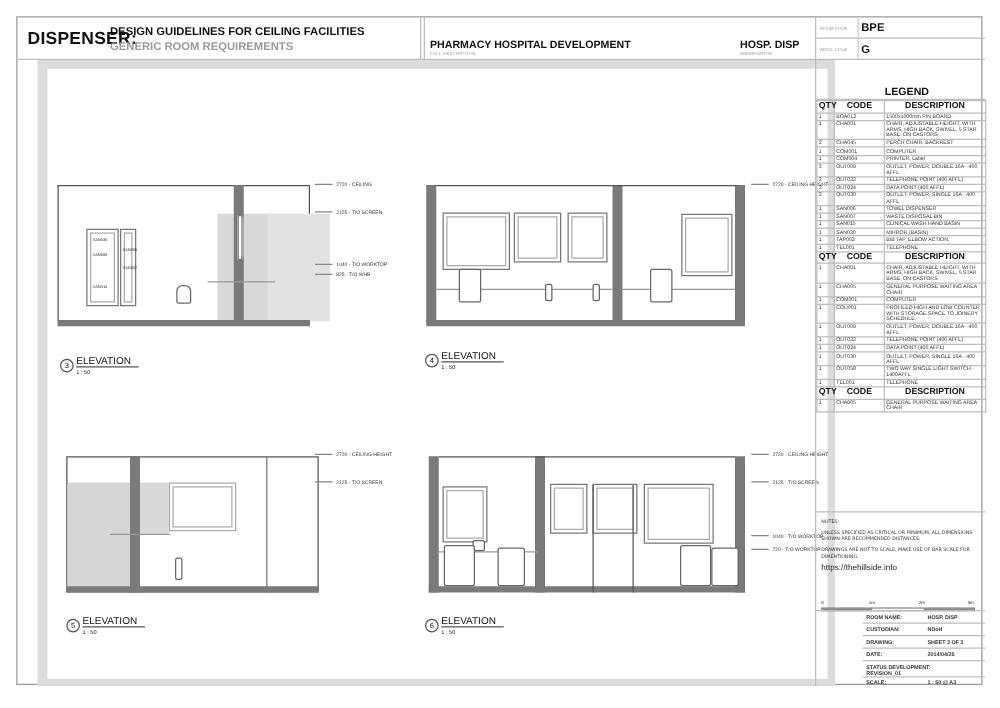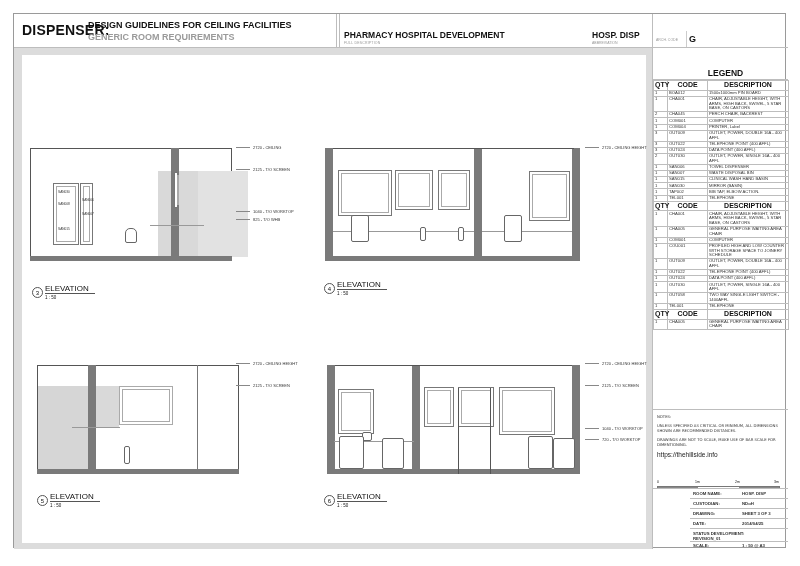--- a/index.html
+++ b/index.html
@@ -14,21 +14,21 @@
   .hdr .t1 { position: absolute; left: 74px; top: 6px; font-size: 9px; font-weight: bold; }
   .hdr .t2 { position: absolute; left: 74px; top: 18px; font-size: 9px; font-weight: bold; color: #9a9a9a; }
   .hdr .div { position: absolute; left: 322px; top: 0; width: 1px; height: 34px; background: #bdbdbd; }
   .hdr .div2 { position: absolute; left: 325px; top: 0; width: 1px; height: 34px; background: #bdbdbd; }
   .hdr .full { position: absolute; left: 330px; top: 16px; font-size: 8.5px; font-weight: bold; }
   .hdr .full-lbl { position: absolute; left: 330px; top: 27px; font-size: 3.5px; color: #999; letter-spacing: .2px; }
   .hdr .abbr { position: absolute; left: 578px; top: 16px; font-size: 8.5px; font-weight: bold; }
   .hdr .abbr-lbl { position: absolute; left: 578px; top: 27px; font-size: 3.5px; color: #999; }
 
   
-  .draw { position: absolute; left: 0; top: 34px; width: 638px; height: 501px; background: #dcdcdc; }
+  .draw { position: absolute; left: 16px; top: 34px; width: 638px; height: 501px; background: #dcdcdc; }
   .draw-inner { position: absolute; left: 8px; top: 7px; width: 624px; height: 488px; background: #fff; }
 
   .label-row { position: absolute; font-size: 4px; color: #333; white-space: nowrap; }
   .label-row::before { content: ""; display: inline-block; width: 14px; border-bottom: 1px solid #888; margin-right: 3px; vertical-align: middle; }
 
   .elev-tag { position: absolute; display: flex; align-items: flex-start; }
   .elev-tag .num { width: 11px; height: 11px; border: 1px solid #555; border-radius: 50%; font-size: 6px; display: flex; align-items: center; justify-content: center; margin-top: 3px; }
   .elev-tag .txt { margin-left: 2px; }
   .elev-tag .ttl { font-size: 8px; border-bottom: 1px solid #555; padding-right: 6px; }
   .elev-tag .scl { font-size: 4.5px; margin-top: 1px; }
@@ -199,20 +199,25 @@
             <div class="ttl">ELEVATION</div>
             <div class="scl">1 : 50</div>
           </div>
         </div>
       </div>
 
     </div>
   </div>
 
   <div class="rp">
+    <div class="info-row" style="top:0;">
+      <div class="k">ROOM CODE</div>
+      <div class="sep"></div>
+      <div class="v">BPE</div>
+    </div>
     <div class="info-row" style="top:17px;">
       <div class="k">ARCH. CODE</div>
       <div class="sep"></div>
       <div class="v">G</div>
     </div>
     <div class="legend-title">LEGEND</div>
 
     <table class="lg" style="top:66px;">
       <colgroup>
           <col class="c1">

